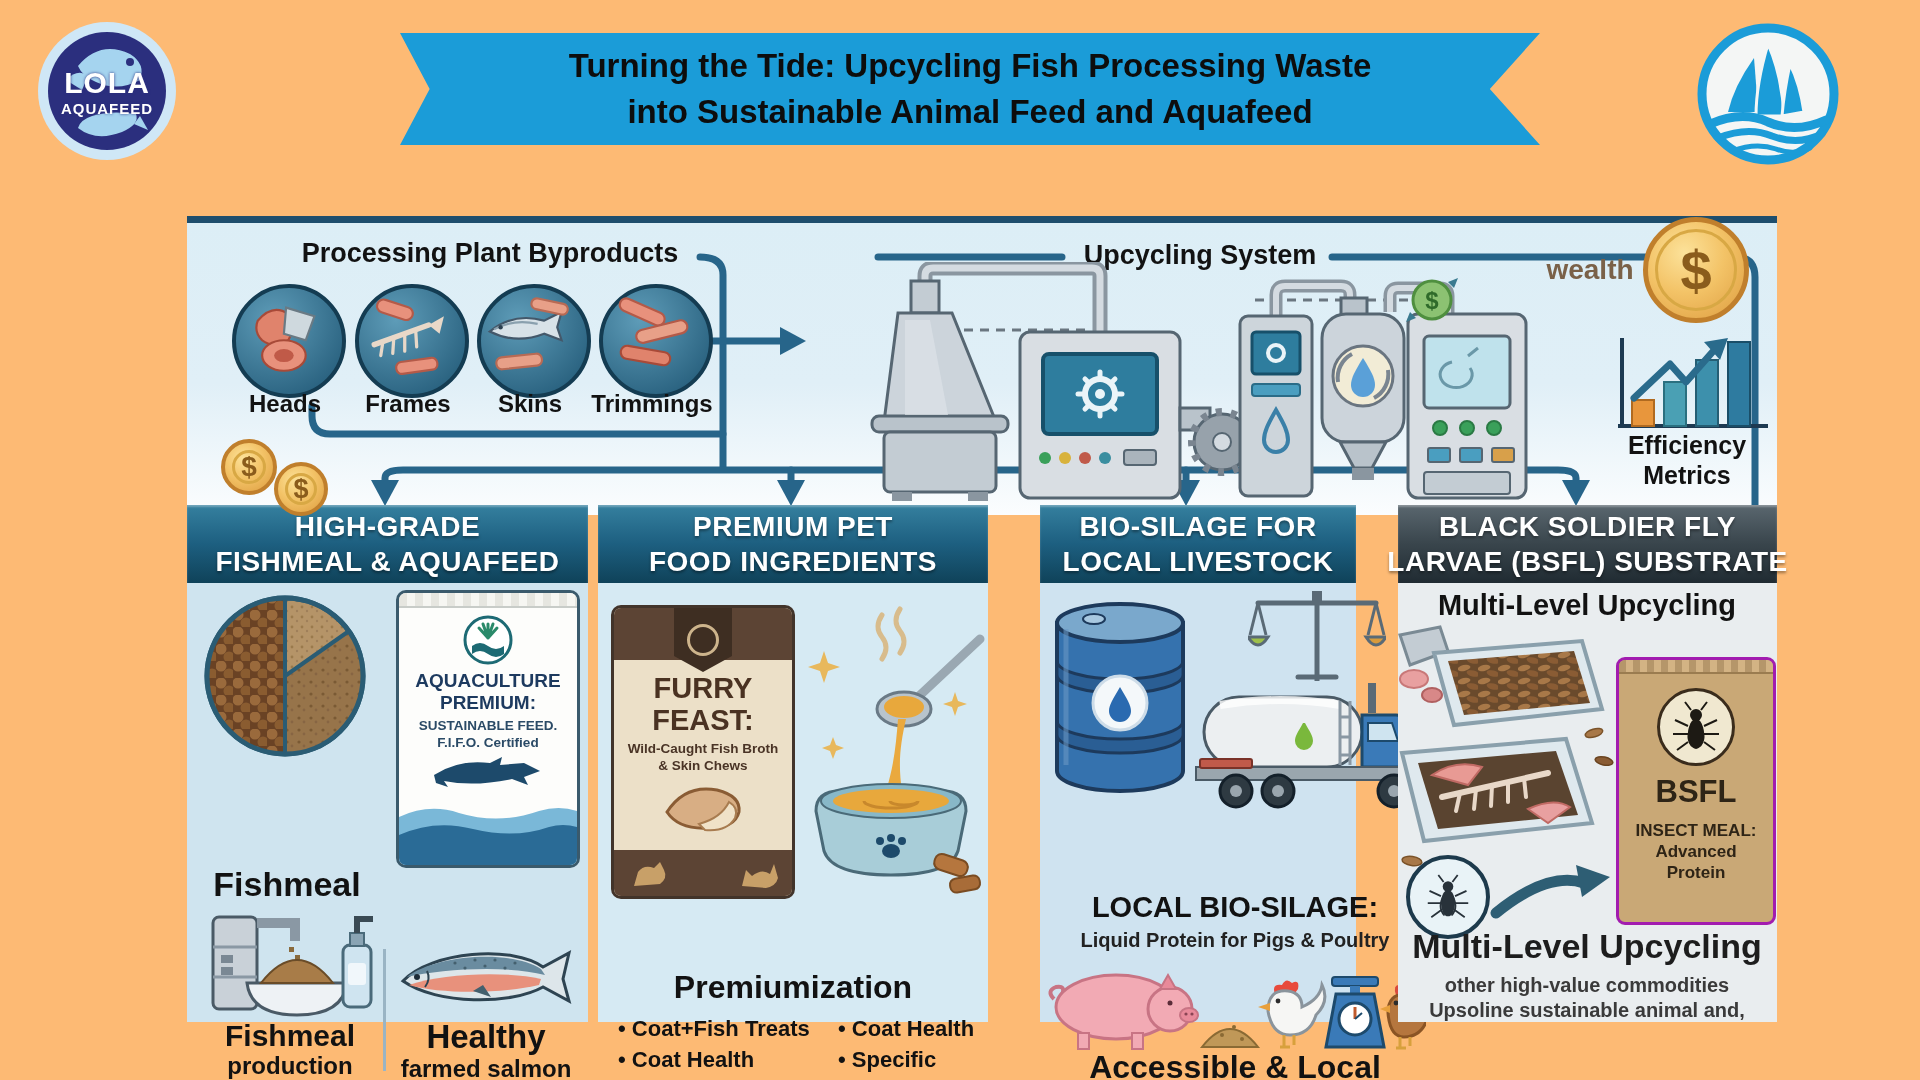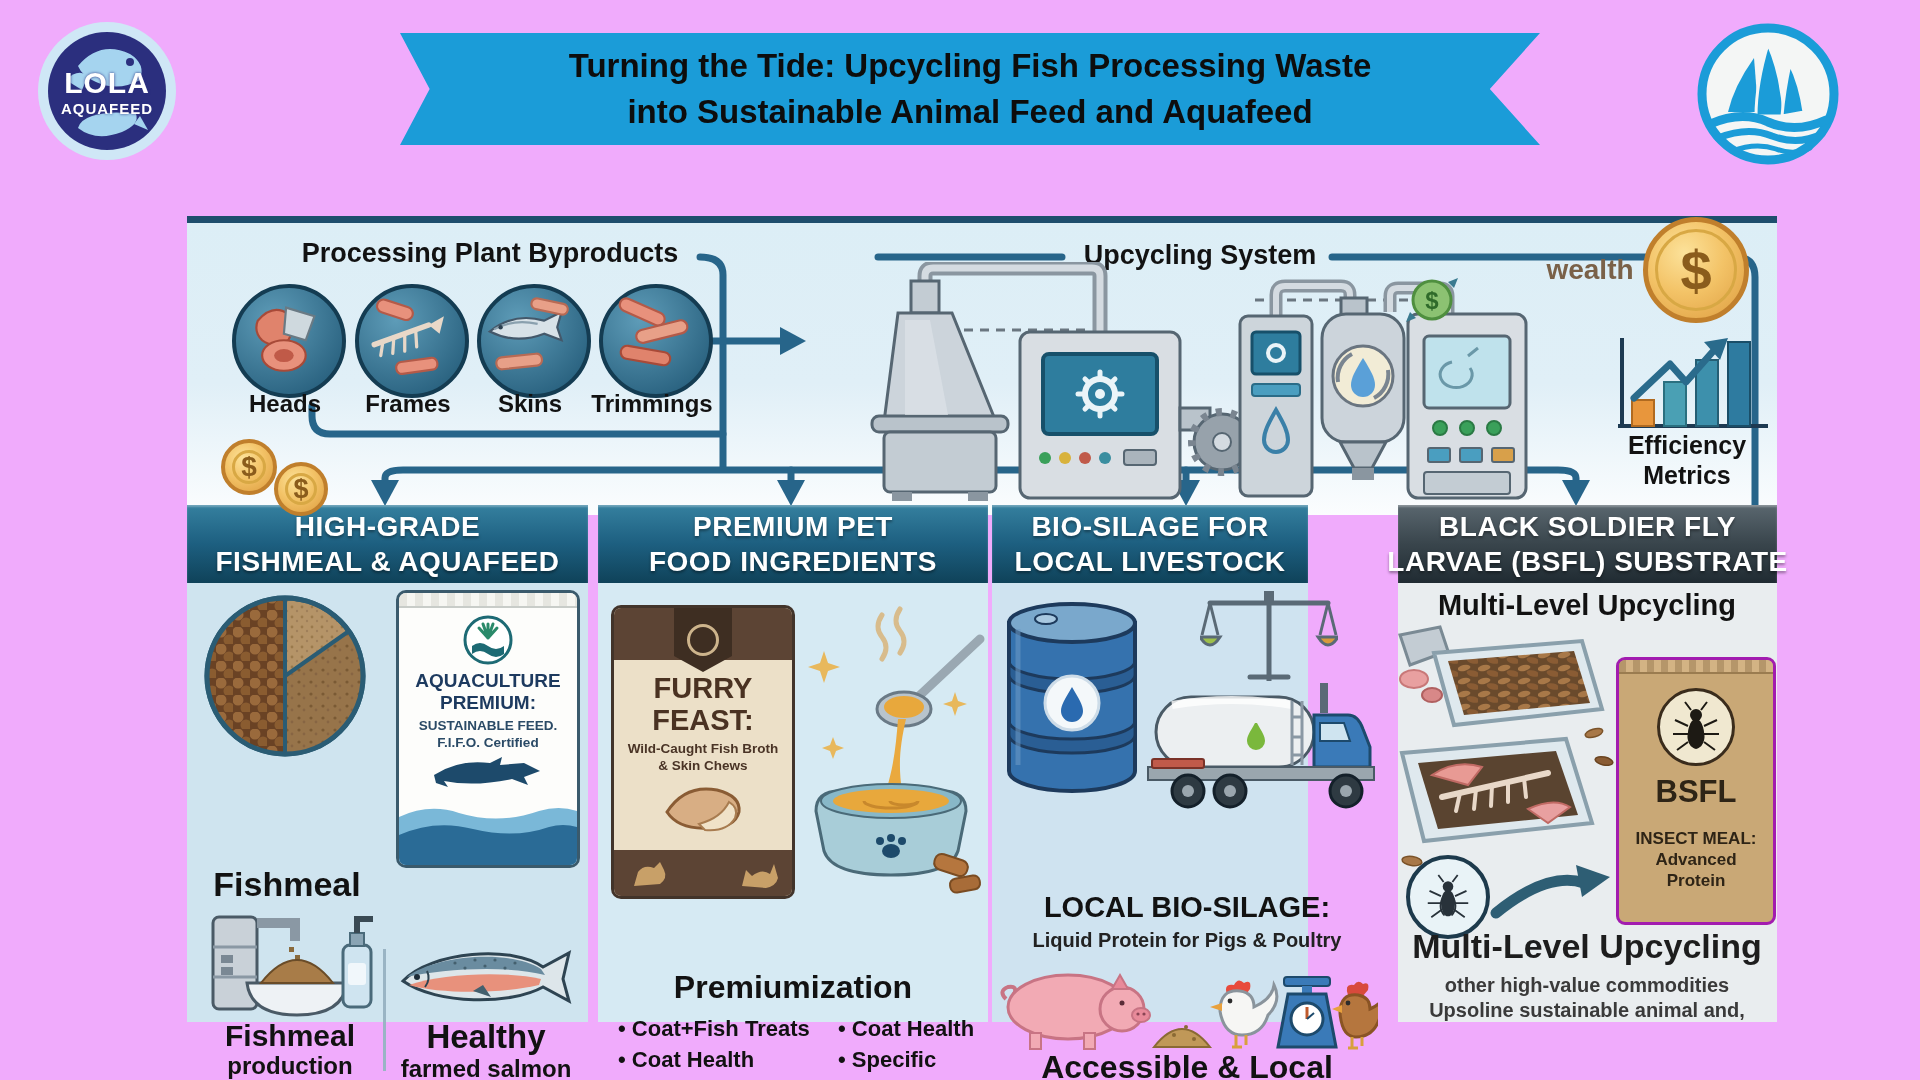--- a/index.html
+++ b/index.html
@@ -1,17 +1,17 @@
 <!DOCTYPE html>
 <html><head>
 <meta charset="utf-8">
 <style>
   html,body{margin:0;padding:0;background:#ffffff;}
   body{font-family:"Liberation Sans","DejaVu Sans",sans-serif;}
-  .stage{position:relative;width:1920px;height:1080px;background:#f0abfc;overflow:hidden;}
+  .stage{position:relative;width:1920px;height:1080px;background:#fdba74;overflow:hidden;}
   .abs{position:absolute;}
   .ctr{text-align:center;}
 
   
   .logo-left{left:38px;top:22px;width:138px;height:138px;border-radius:50%;
     background:#cfe7f6;display:flex;align-items:center;justify-content:center;}
   .logo-left-inner{position:relative;width:118px;height:118px;border-radius:50%;background:#2b2f7e;overflow:hidden;}
   .logo-left-inner svg{position:absolute;left:0;top:0;}
   .logo-lola{position:absolute;left:0;top:34px;width:118px;text-align:center;color:#ffffff;
     font-size:30px;font-weight:800;letter-spacing:1px;text-shadow:0 0 3px #2b2f7e;}
@@ -457,21 +457,21 @@
         <span class="bullet-item">Coat Health</span>
         <span class="bullet-item">Coat Health</span>
       </div>
       <div class="abs blacktxt" style="left:240px;top:430px;width:142px;font-size:22px;font-weight:800;line-height:31px;">
         <span class="bullet-item">Coat Health</span>
         <span class="bullet-item">Specific Treats</span>
       </div>
     </div>
   </div>
 
-  <div class="abs col-card" style="left:992px;width:316px;">
+  <div class="abs col-card" style="left:1040px;width:316px;">
     <div class="col-head">
       <div>BIO-SILAGE FOR</div>
       <div>LOCAL LIVESTOCK</div>
     </div>
     <div class="col-body" style="background:#cfe3f0;">
 
       <svg class="abs" style="left:12px;top:16px;" width="136" height="210" viewBox="0 0 136 210">
         <path d="M 5 24 L 5 172 A 63 20 0 0 0 131 172 L 131 24 Z" fill="#3572ae" stroke="#1d3a5c" stroke-width="4"></path>
         <path d="M 5 62 A 63 18 0 0 0 131 62 L 131 76 A 63 18 0 0 1 5 76 Z" fill="#2a5e94" stroke="#1d3a5c" stroke-width="3"></path>
         <path d="M 5 122 A 63 18 0 0 0 131 122 L 131 136 A 63 18 0 0 1 5 136 Z" fill="#2a5e94" stroke="#1d3a5c" stroke-width="3"></path>
@@ -617,21 +617,21 @@
             <svg width="50" height="54" viewBox="0 0 50 54">
               <ellipse cx="25" cy="34" rx="8" ry="15" fill="#1d1a14"></ellipse>
               <circle cx="25" cy="15" r="6" fill="#1d1a14"></circle>
               <path d="M 20 10 L 14 2 M 30 10 L 36 2" stroke="#1d1a14" stroke-width="2"></path>
               <path d="M 17 26 L 4 20 M 17 34 L 2 34 M 17 42 L 6 50 M 33 26 L 46 20 M 33 34 L 48 34 M 33 42 L 44 50" stroke="#1d1a14" stroke-width="2"></path>
               <path d="M 21 24 Q 14 38 21 46 M 29 24 Q 36 38 29 46" fill="none" stroke="#1d1a14" stroke-width="2"></path>
             </svg>
           </div>
         </div>
         <div class="ctr" style="margin-top:8px;color:#2e2416;font-size:31px;font-weight:800;">BSFL</div>
-        <div class="ctr" style="margin-top:18px;color:#2e2416;font-size:17px;font-weight:800;line-height:21px;">
+        <div class="ctr" style="margin-top:10px;color:#2e2416;font-size:17px;font-weight:800;line-height:21px;">
           <div>INSECT MEAL:</div>
           <div>Advanced</div>
           <div>Protein</div>
         </div>
       </div>
 
       <div class="abs fly-circle" style="left:8px;top:272px;width:76px;height:76px;">
         <svg width="44" height="52" viewBox="0 0 50 54">
           <ellipse cx="25" cy="34" rx="8" ry="15" fill="#28323a"></ellipse>
           <circle cx="25" cy="15" r="6" fill="#28323a"></circle>

